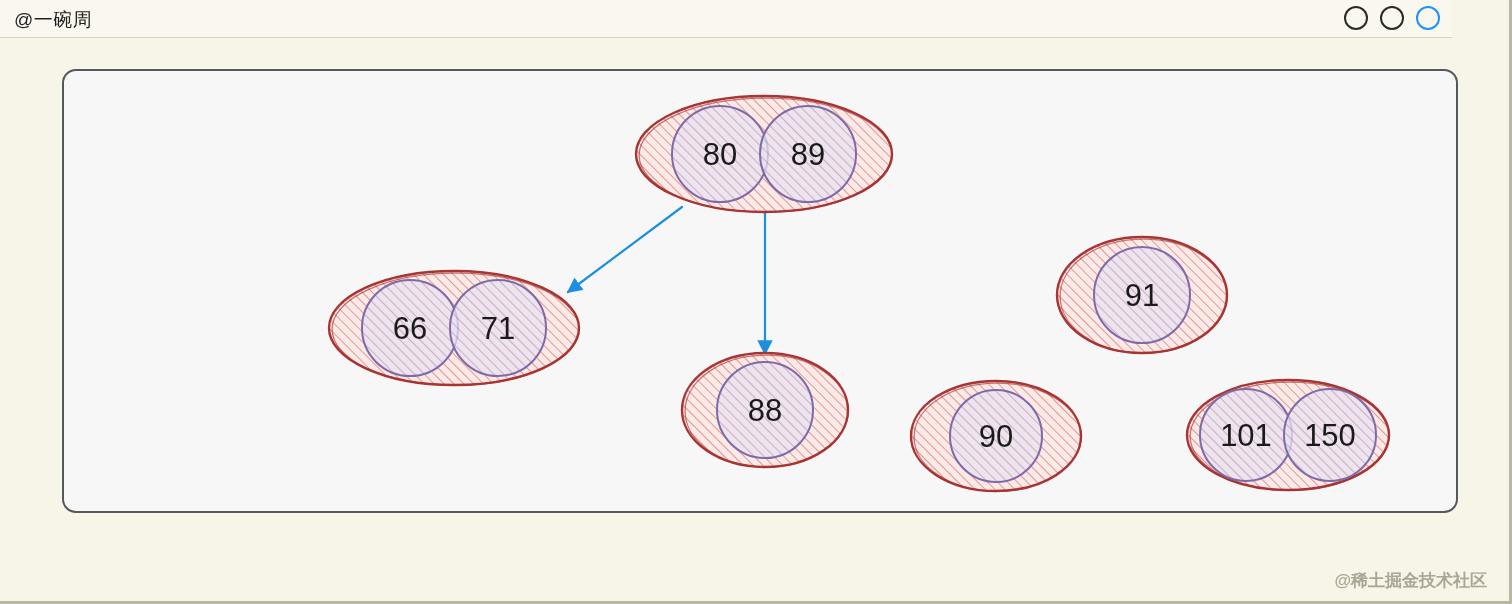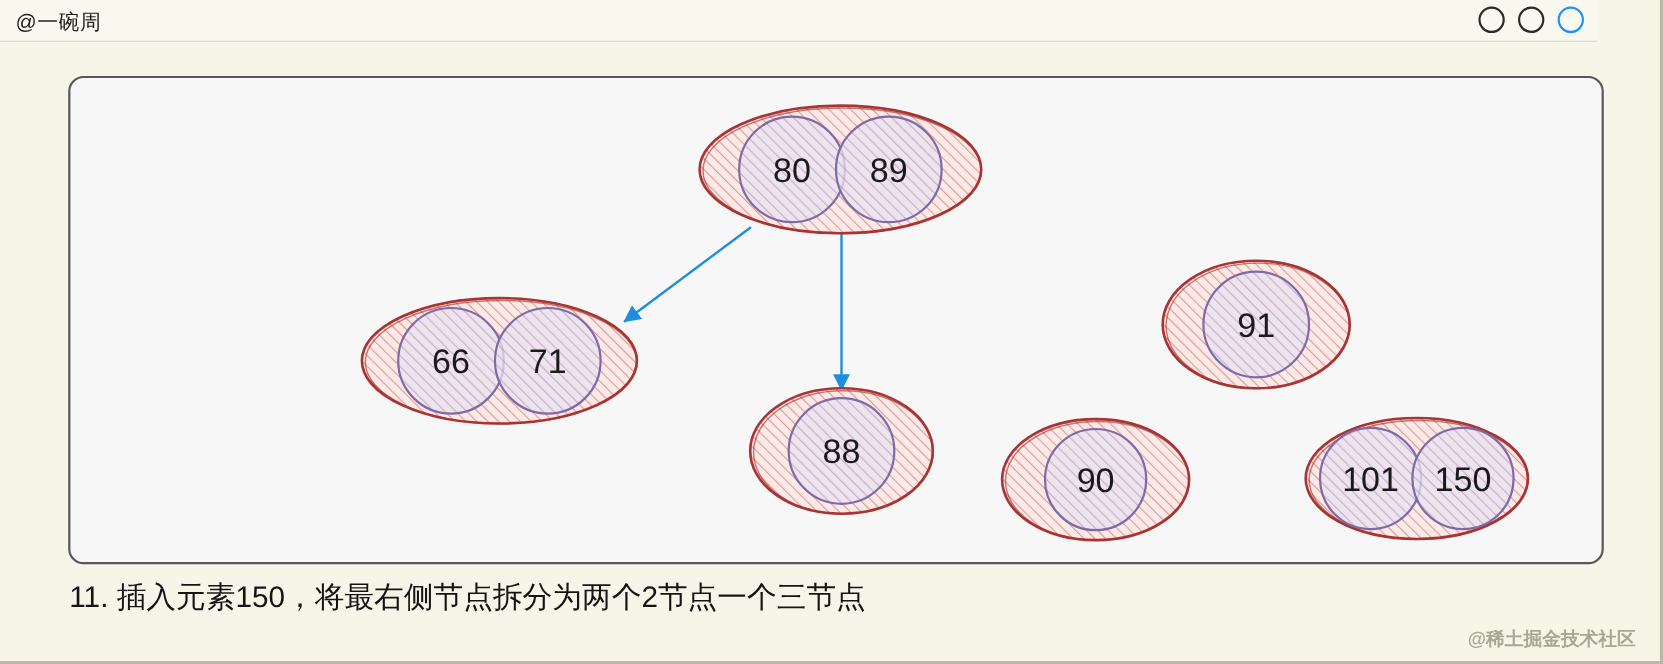--- a/index.html
+++ b/index.html
@@ -213,18 +213,17 @@
             <g>
               <circle cx="1328" cy="433" r="46" fill="url(#hatch-key)" fill-opacity="0.75" stroke="none"></circle>
               <circle cx="1328" cy="433" r="46" fill="none" stroke="#7f6aa8" stroke-width="2"></circle>
               <text x="1328" y="444" text-anchor="middle" font-family="&quot;Liberation Sans&quot;, &quot;DejaVu Sans&quot;, sans-serif" font-size="31" fill="#1a1a1a">150</text>
             </g>
           </g>
         </g>
     </svg>
   </div>
 
-  <div id="caption">11. 插入元素150，将最右侧节点拆分为两个2节点一个三节点</div>
 
   <div id="watermark">@稀土掘金技术社区</div>
   <div id="bottom-rule"></div>
 
 </div>
 
 </body></html>

